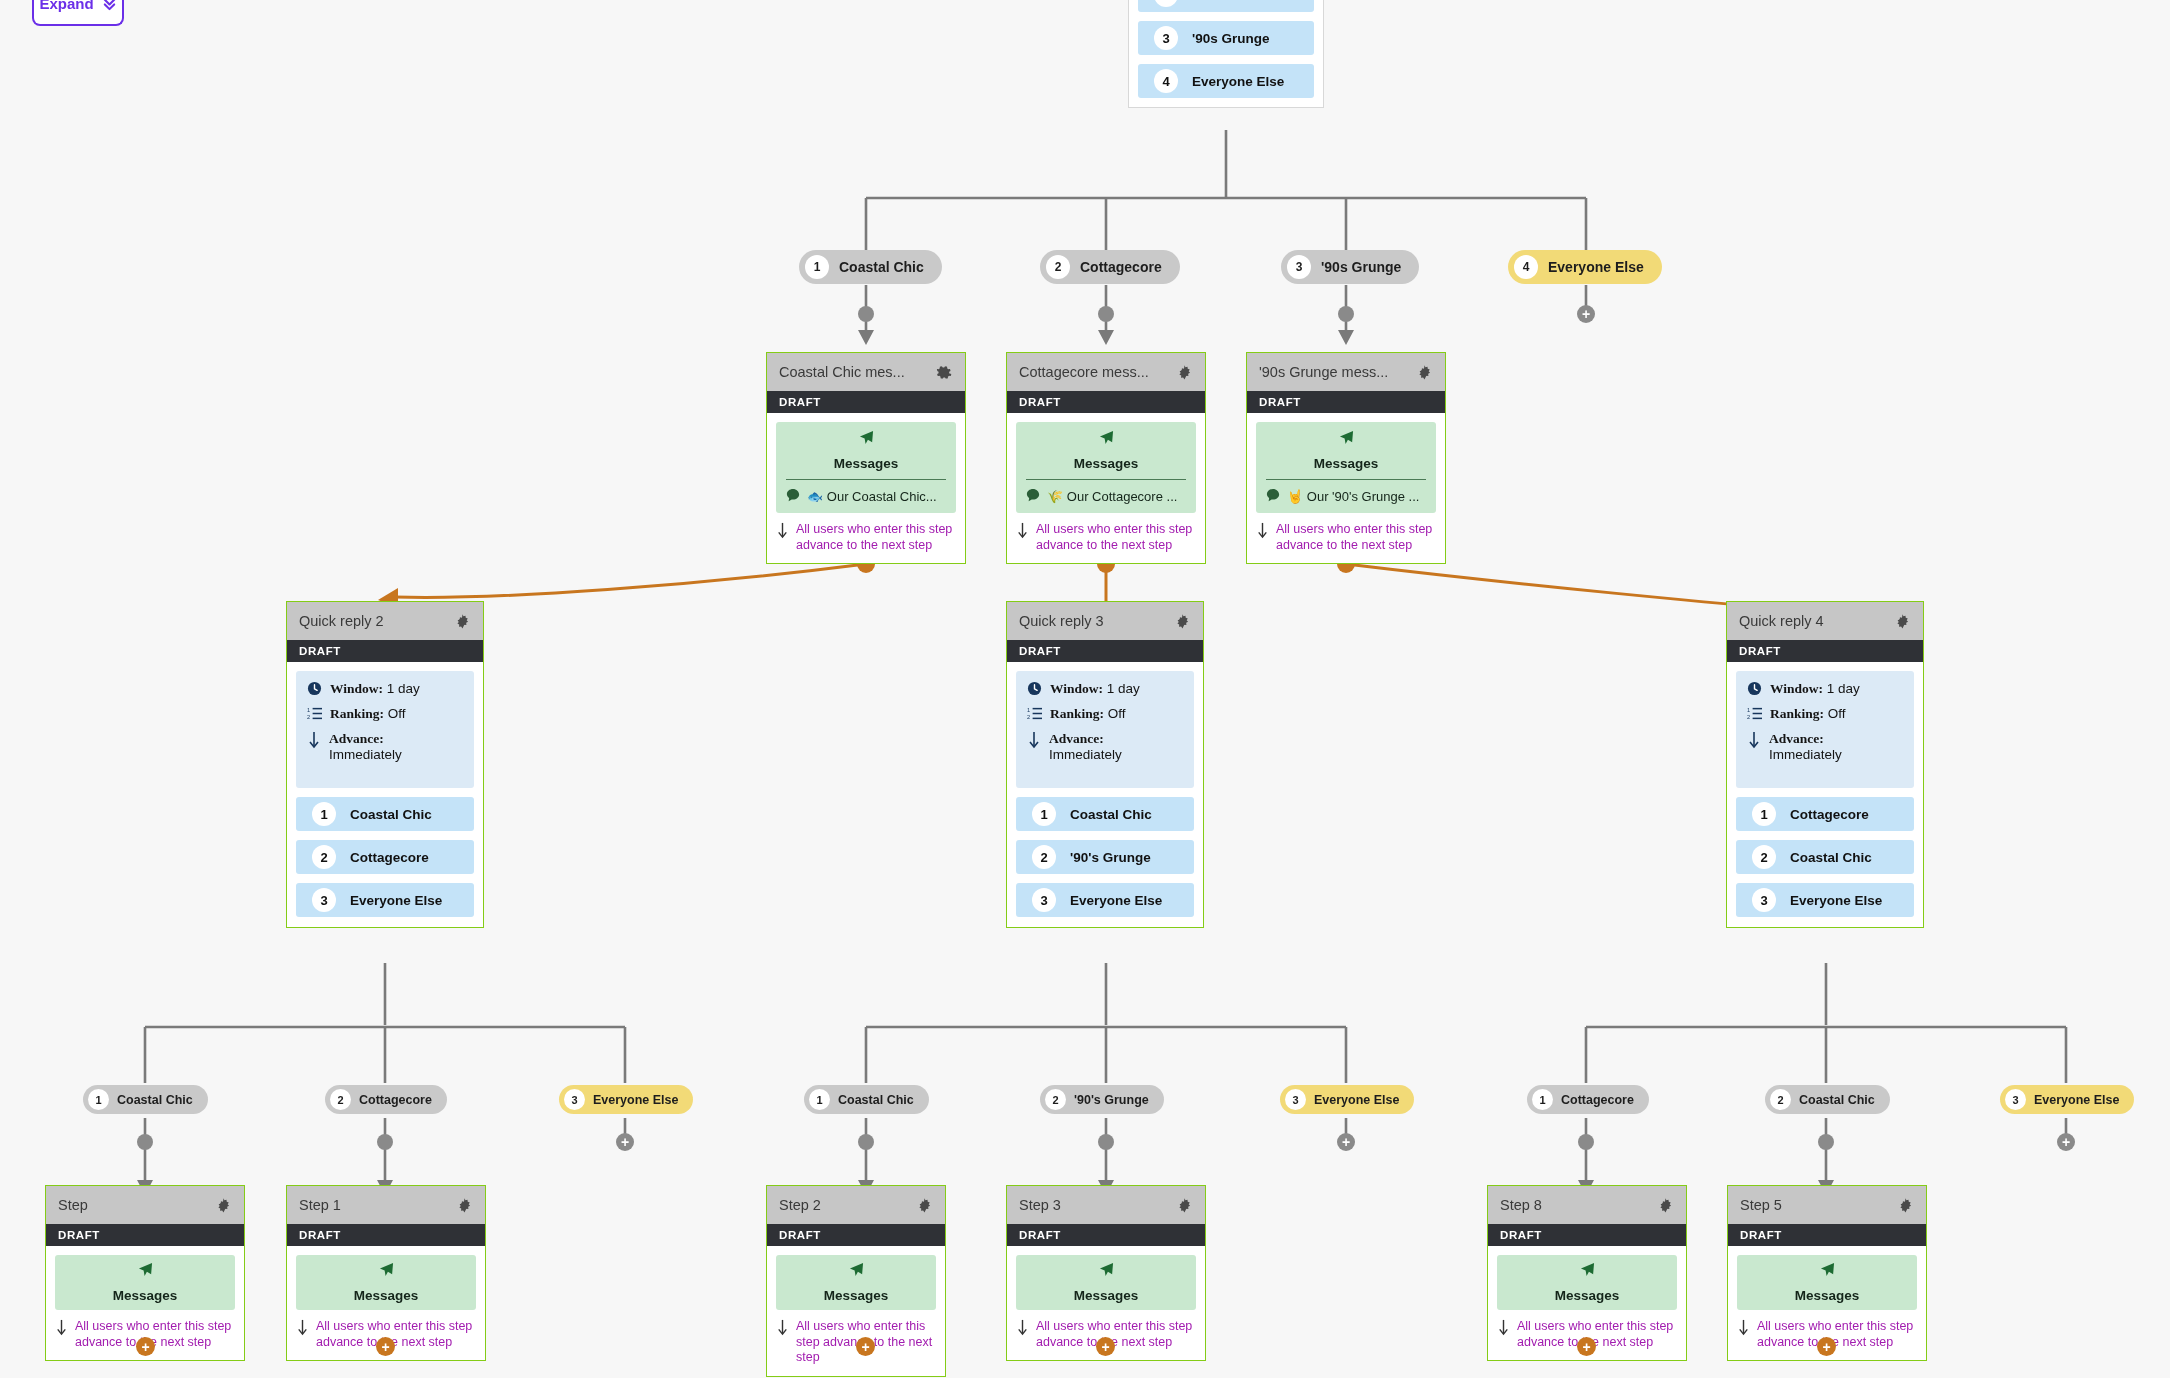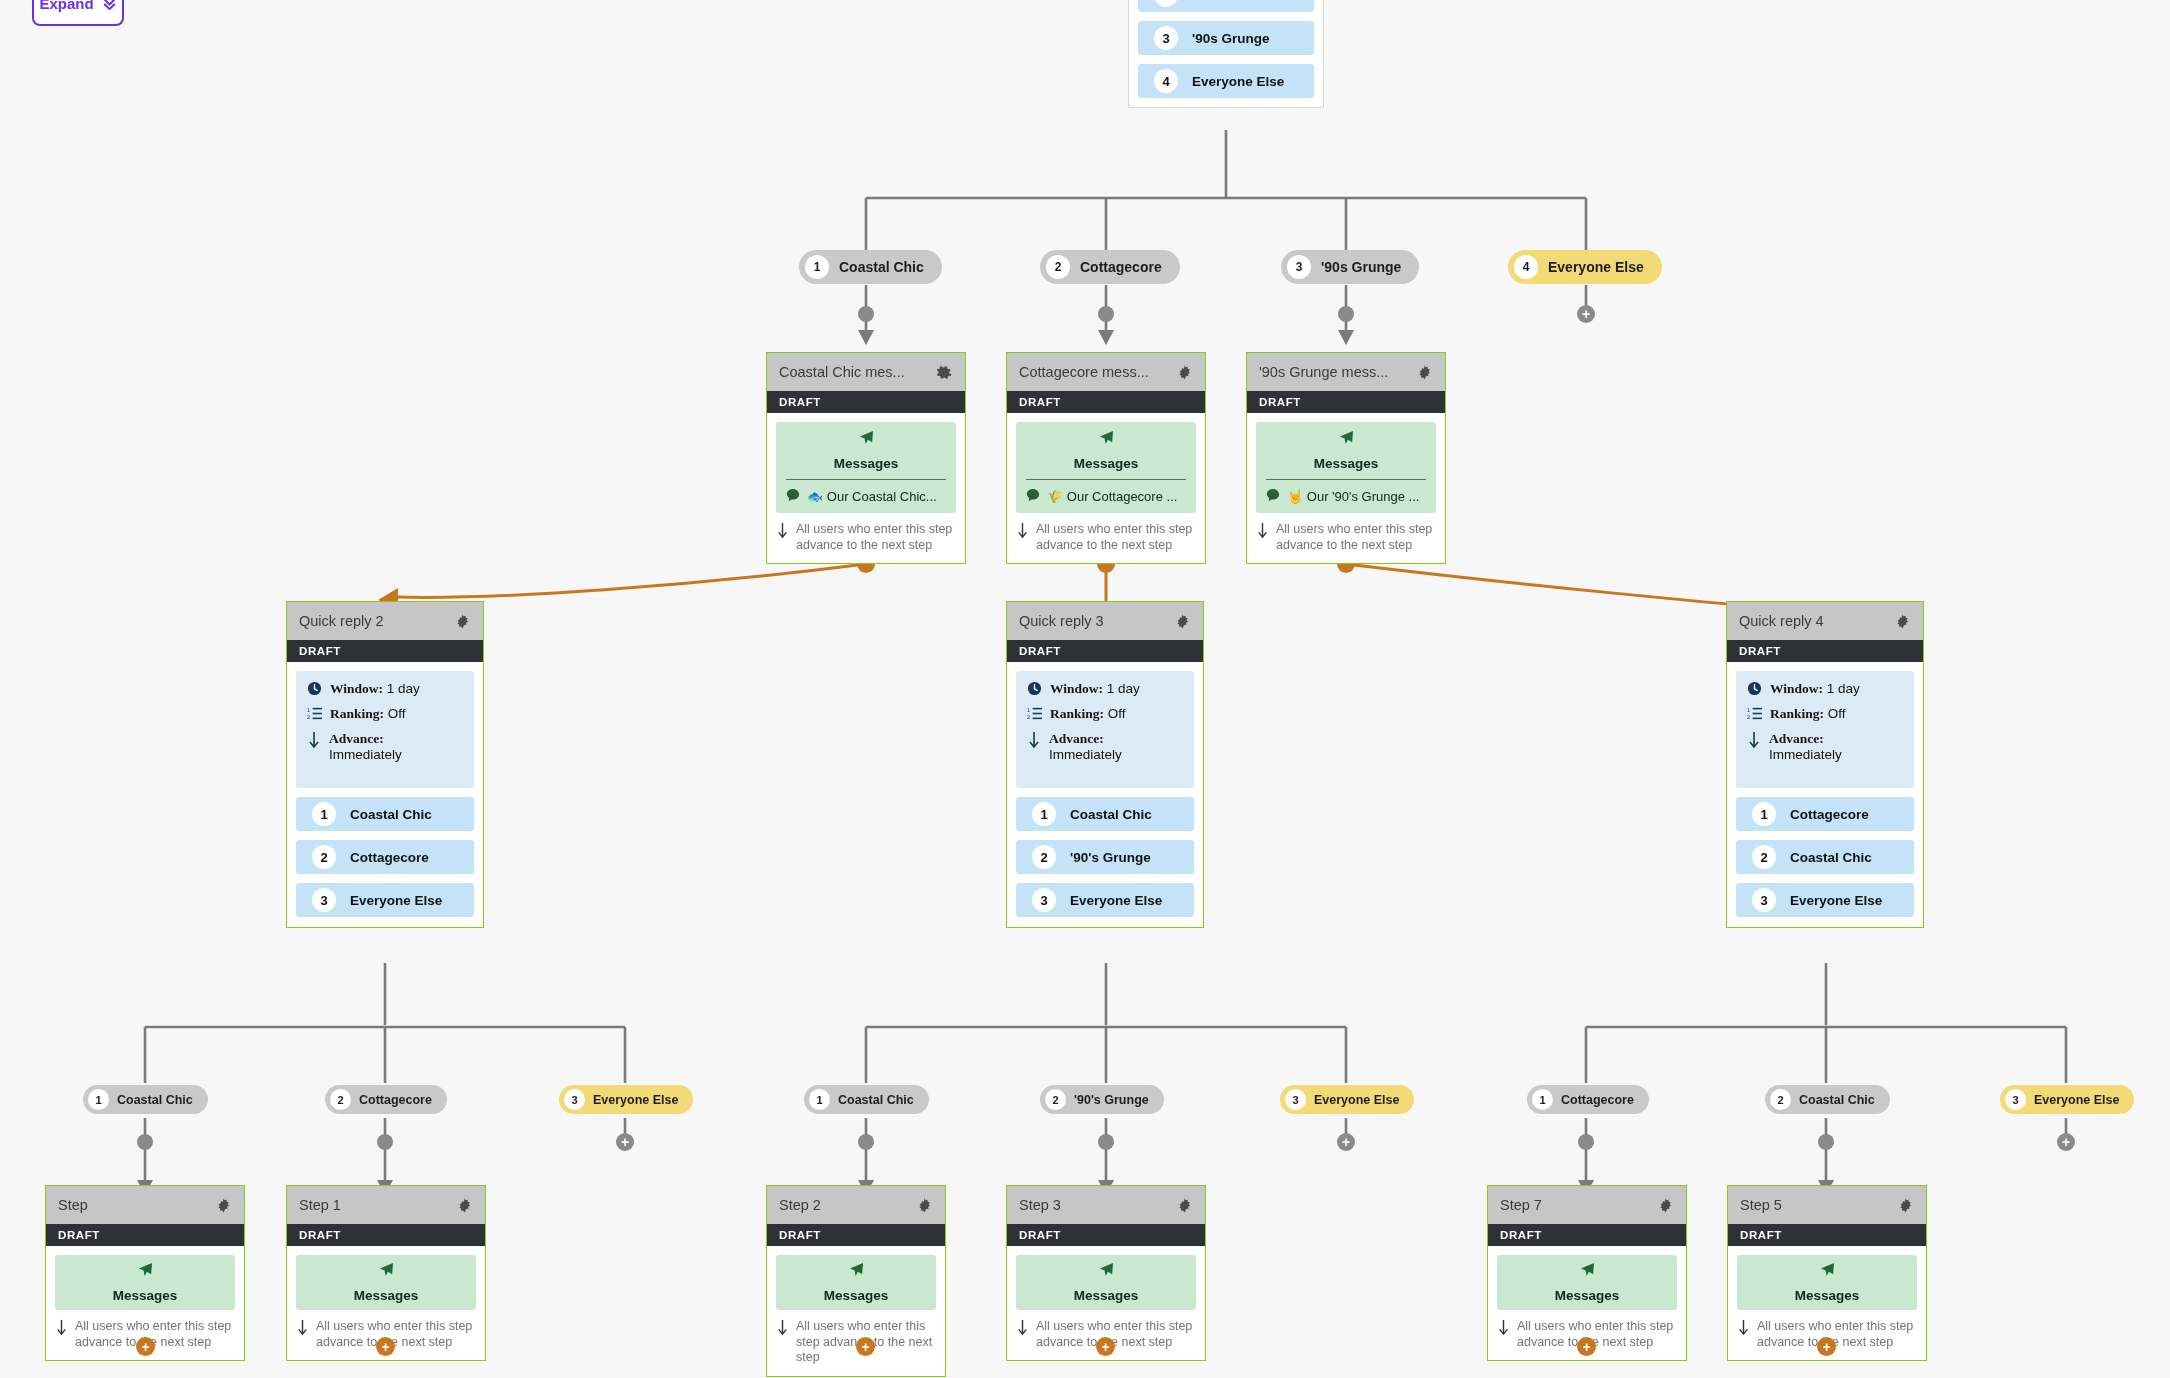--- a/index.html
+++ b/index.html
@@ -98,21 +98,21 @@
 
   
   .msgblk { background: #c9e8cf; border-radius: 3px; padding: 8px 10px; }
   .msgrow { display: flex; align-items: center; gap: 8px; font-size: 13.5px; font-weight: bold; color: #14251a; flex-direction: column; }
   .msgdiv { height: 1px; background: #4a7a55; margin: 8px 0 8px 0; }
   .chatrow { display: flex; align-items: center; gap: 7px; font-size: 13px; color: #14251a; }
   .chatrow .txt { overflow: hidden; text-overflow: ellipsis; white-space: nowrap; }
 
   
   .advrow { display: flex; align-items: flex-start; gap: 7px; margin-top: 9px; }
-  .advrow .note { font-size: 12.5px; color: #737373; line-height: 1.25; }
+  .advrow .note { font-size: 12.5px; color: #a21caf; line-height: 1.25; }
 
   
   .qinfo { background: #dceaf6; border-radius: 3px; padding: 10px 11px; }
   .qline { display: flex; align-items: flex-start; gap: 8px; font-size: 13.5px; color: #141414; margin-bottom: 7px; }
   .qline:last-child { margin-bottom: 16px; }
   .qline b { font-weight: bold; font-family: Liberation Serif, serif; }
   .qopt {
     background: #c4e3f8; border-radius: 3px;
     height: 34px; margin-top: 9px;
     display: flex; align-items: center; gap: 14px; padding-left: 16px;
@@ -755,21 +755,21 @@
             </svg>
         </span>
         <span class="note">All users who enter this step advance to the next step</span>
       </div>
     </div>
   </div>
   <div class="plus-orange" style="left:1096px; top:1337px;">+</div>
 
   <div class="card" style="left:1487px; top:1185px; width:200px;">
     <div class="card-hd">
-      <span class="ttl">Step 7</span>
+      <span class="ttl">Step 8</span>
       <span class="gear">
         <svg viewBox="0 0 20 20" fill="#4a4a4a">
             <circle cx="10" cy="10" r="3.2" fill="none" stroke="#4a4a4a" stroke-width="2"></circle>
             <path d="M10 1.5l1.1 2.2 2.4-.6.3 2.5 2.4.8-1.3 2.1 1.6 1.9-2.2 1.2.3 2.5-2.5-.2L10 18.3l-1.6-2.4-2.5.2.3-2.5-2.2-1.2 1.6-1.9L4.3 8.4l2.4-.8.3-2.5 2.4.6z"></path>
           </svg>
       </span>
     </div>
     <div class="draft">DRAFT</div>
     <div class="card-body">
       <div class="msgblk" style="padding:7px 10px;">

